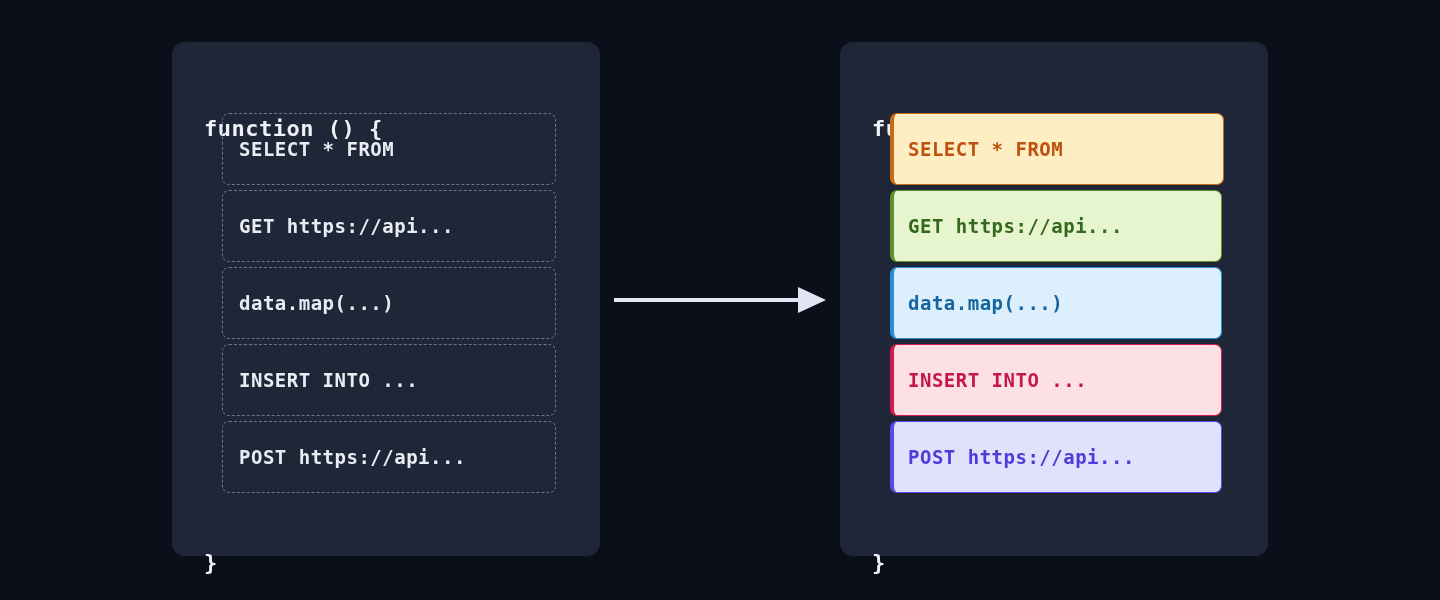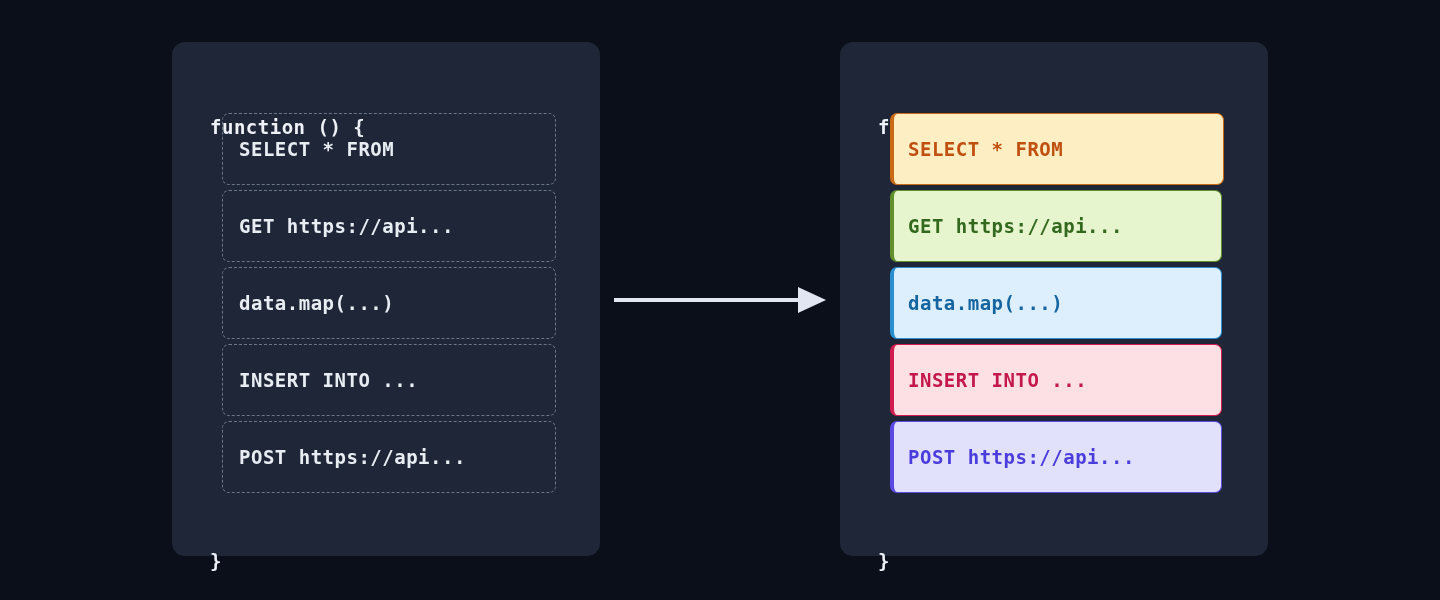--- a/index.html
+++ b/index.html
@@ -26,23 +26,23 @@
     position: absolute;
     background: #1e2637;
     border-radius: 13px;
     box-sizing: border-box;
   }
   #panel-before { left: 172px; top: 42px; width: 428px; height: 514px; }
   #panel-after  { left: 840px; top: 42px; width: 428px; height: 514px; }
 
   .panel-kw {
     position: absolute;
-    left: 38px;
+    left: 32px;
     color: #eef1f7;
-    font-size: 19px;
+    font-size: 22px;
     font-weight: bold;
     letter-spacing: 0.5px;
     white-space: pre;
     font-family: "DejaVu Sans Mono", monospace;
   }
   .kw-open  { top: 74px; }
   .kw-close { top: 508px; }
 
   
   .rows {

